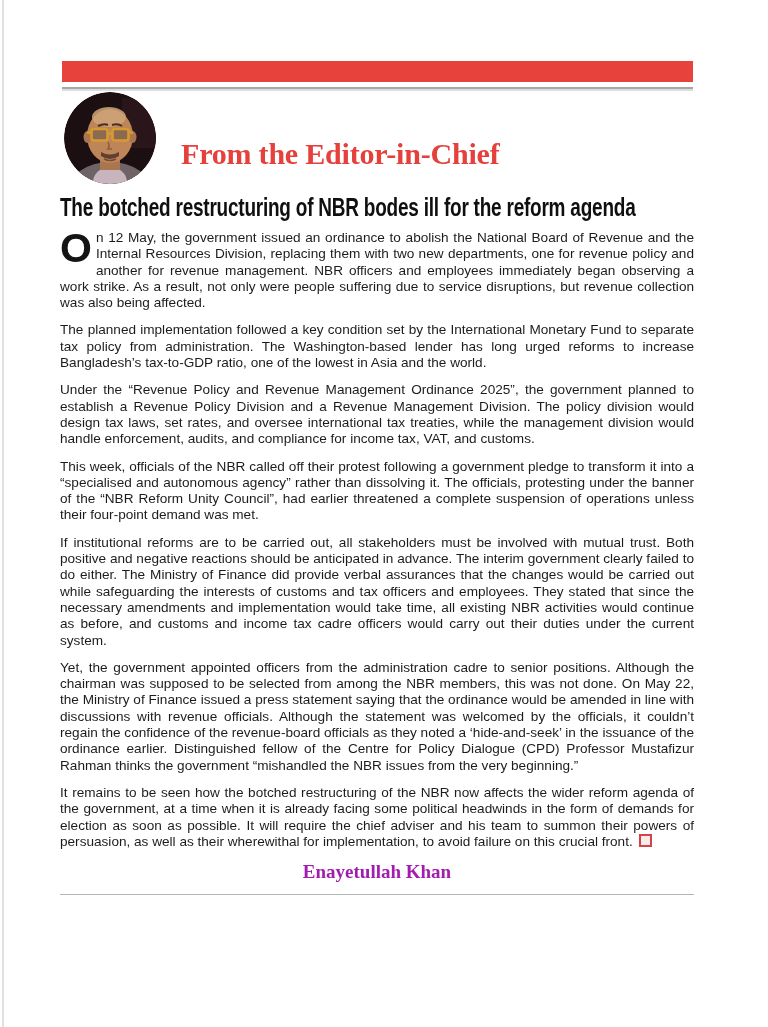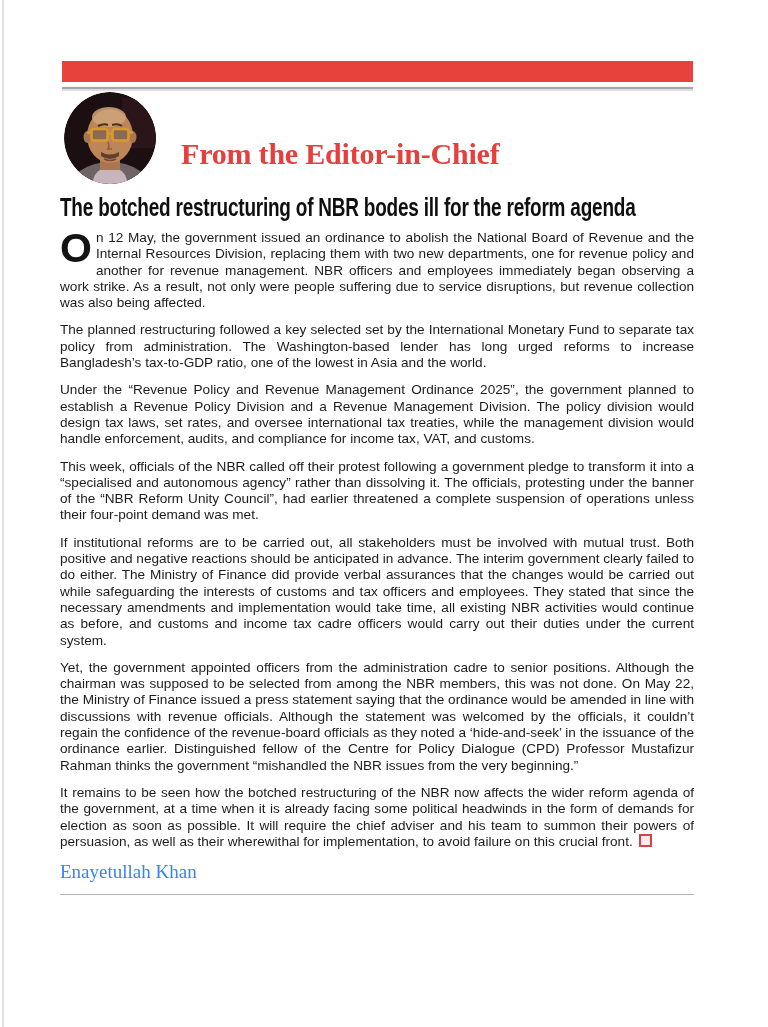--- a/index.html
+++ b/index.html
@@ -29,23 +29,23 @@
   .article p{margin:0 0 11px 0;}
   .dropcap{
     float:left;font-weight:700;font-size:41px;line-height:32px;
     padding:2px 4px 0 0;color:#141414;
   }
   .endmark{
     display:inline-block;width:9px;height:9px;margin-left:6px;
     border:2px solid #d14549;background:#fbeaea;vertical-align:-1px;
   }
   .signature{
-    margin:3px 0 0 0;text-align:left;
+    margin:3px 0 0 0;text-align:center;
     font-family:"Liberation Serif","DejaVu Serif",serif;
-    font-weight:400;font-size:19px;line-height:22px;color:#3b82f6;
+    font-weight:700;font-size:19px;line-height:22px;color:#a21caf;
   }
   .bottom-rule{border:none;border-top:1px solid #b5b5b5;margin:7px 0 0 0;}
 </style>
 </head>
 <body>
 
 <div class="page-edge-line"></div>
 
 <div class="red-bar"></div>
 <div class="bar-underline"></div>
@@ -82,21 +82,21 @@
     </g>
   </svg>
 </div>
 
 <h2 class="section-title">From the Editor-in-Chief</h2>
 
 <h1 class="headline"><span class="squeeze">The botched restructuring of NBR bodes ill for the reform agenda</span></h1>
 
 <div class="article">
   <p><span class="dropcap">O</span><span>n 12 May, the government issued an ordinance to abolish the National Board of Revenue and the Internal Resources Division, replacing them with two new departments, one for revenue policy and another for revenue management. NBR officers and employees immediately began observing a work strike. As a result, not only were people suffering due to service disruptions, but revenue collection was also being affected.</span></p>
-  <p>The planned restructuring followed a key selected set by the International Monetary Fund to separate tax policy from administration. The Washington-based lender has long urged reforms to increase Bangladesh’s tax-to-GDP ratio, one of the lowest in Asia and the world.</p>
+  <p>The planned implementation followed a key condition set by the International Monetary Fund to separate tax policy from administration. The Washington-based lender has long urged reforms to increase Bangladesh’s tax-to-GDP ratio, one of the lowest in Asia and the world.</p>
   <p>Under the “Revenue Policy and Revenue Management Ordinance 2025”, the government planned to establish a Revenue Policy Division and a Revenue Management Division. The policy division would design tax laws, set rates, and oversee international tax treaties, while the management division would handle enforcement, audits, and compliance for income tax, VAT, and customs.</p>
   <p>This week, officials of the NBR called off their protest following a government pledge to transform it into a “specialised and autonomous agency” rather than dissolving it. The officials, protesting under the banner of the “NBR Reform Unity Council”, had earlier threatened a complete suspension of operations unless their four-point demand was met.</p>
   <p>If institutional reforms are to be carried out, all stakeholders must be involved with mutual trust. Both positive and negative reactions should be anticipated in advance. The interim government clearly failed to do either. The Ministry of Finance did provide verbal assurances that the changes would be carried out while safeguarding the interests of customs and tax officers and employees. They stated that since the necessary amendments and implementation would take time, all existing NBR activities would continue as before, and customs and income tax cadre officers would carry out their duties under the current system.</p>
   <p>Yet, the government appointed officers from the administration cadre to senior positions. Although the chairman was supposed to be selected from among the NBR members, this was not done. On May 22, the Ministry of Finance issued a press statement saying that the ordinance would be amended in line with discussions with revenue officials. Although the statement was welcomed by the officials, it couldn’t regain the confidence of the revenue-board officials as they noted a ‘hide-and-seek’ in the issuance of the ordinance earlier. Distinguished fellow of the Centre for Policy Dialogue (CPD) Professor Mustafizur Rahman thinks the government “mishandled the NBR issues from the very beginning.”</p>
   <p><span>It remains to be seen how the botched restructuring of the NBR now affects the wider reform agenda of the government, at a time when it is already facing some political headwinds in the form of demands for election as soon as possible. It will require the chief adviser and his team to summon their powers of persuasion, as well as their wherewithal for implementation, to avoid failure on this crucial front.</span><span class="endmark"></span></p>
   <p class="signature">Enayetullah Khan</p>
   <hr class="bottom-rule">
 </div>
 
 </body></html>

